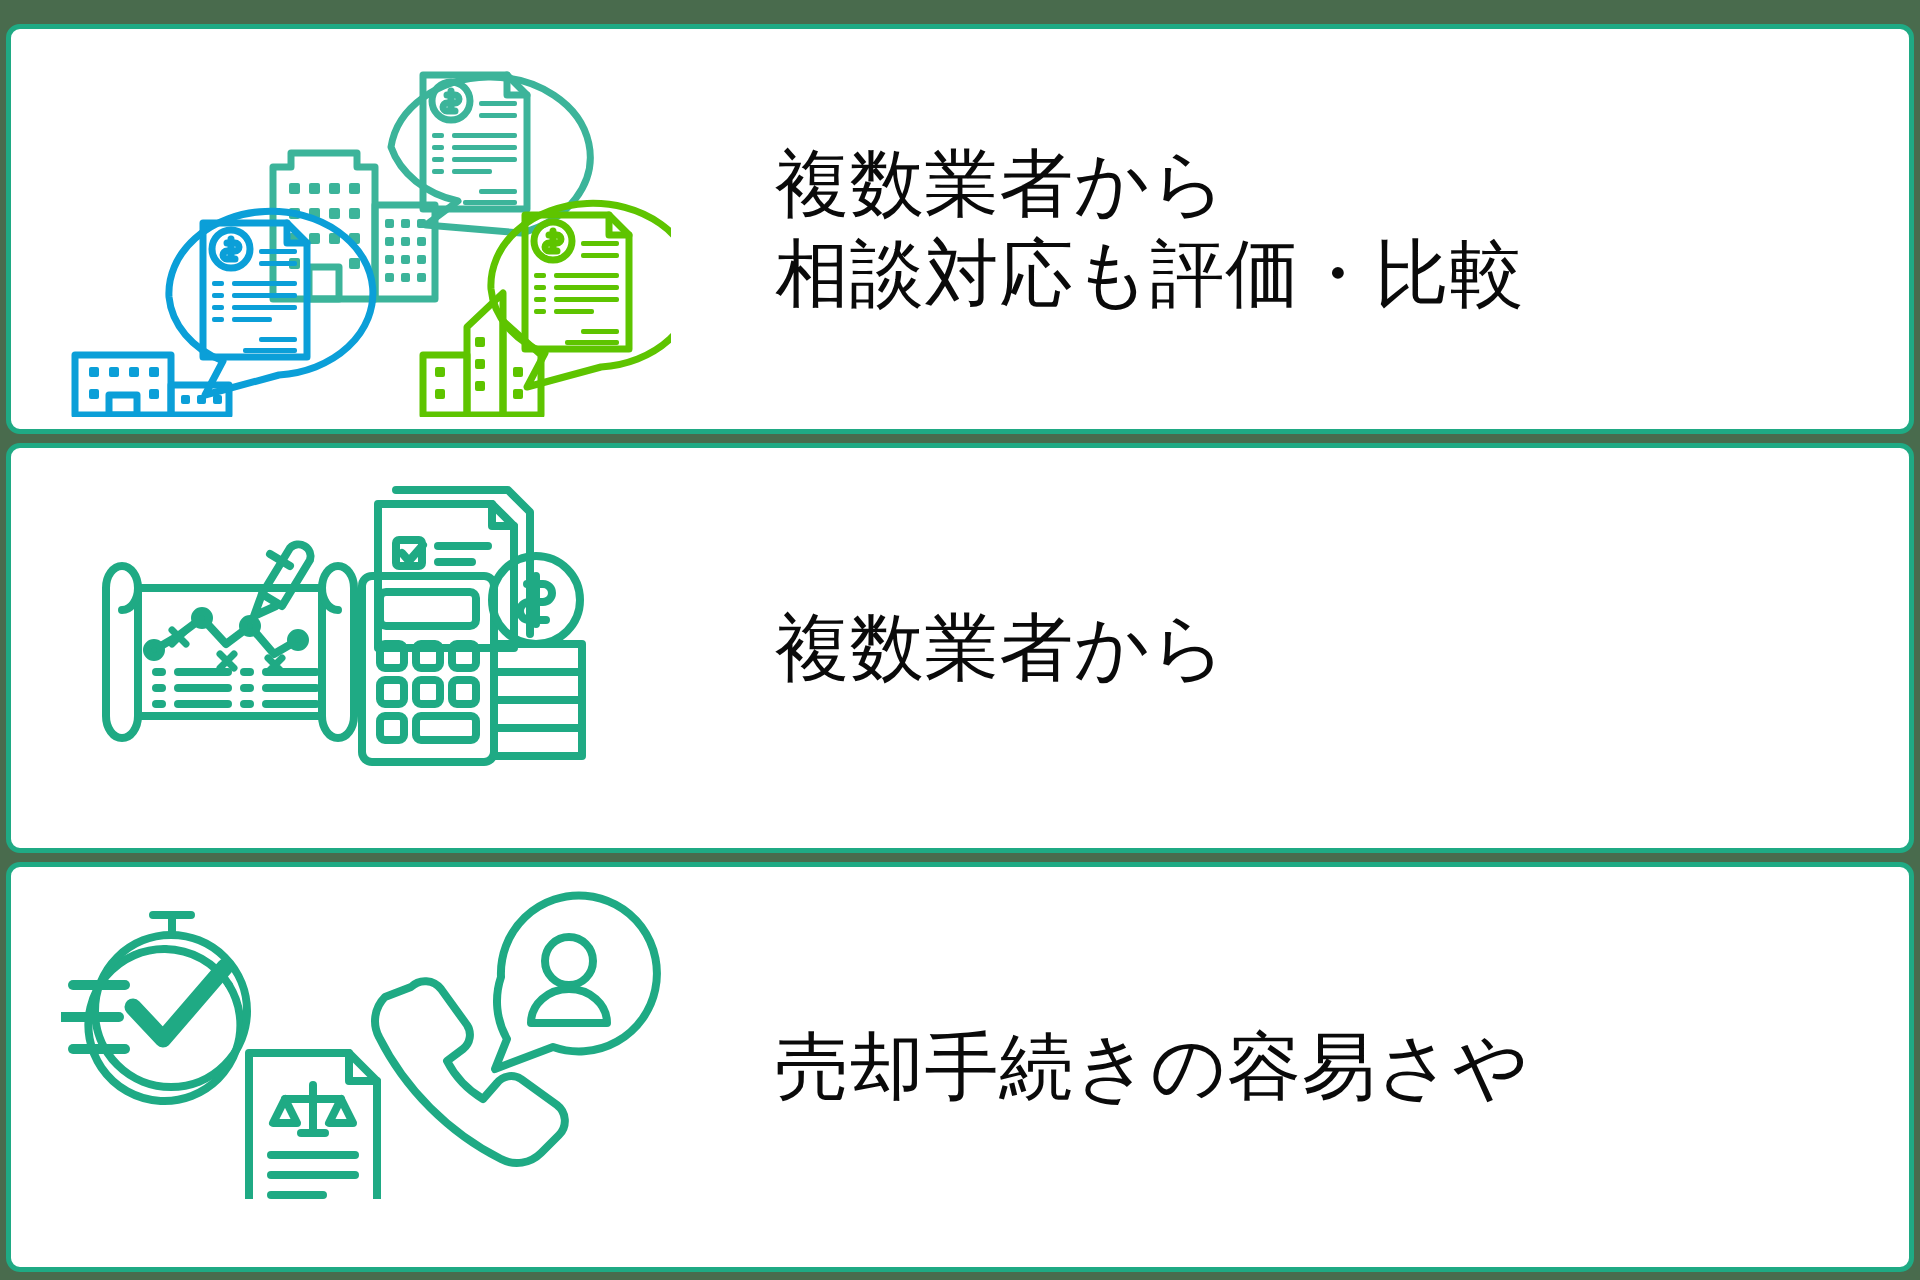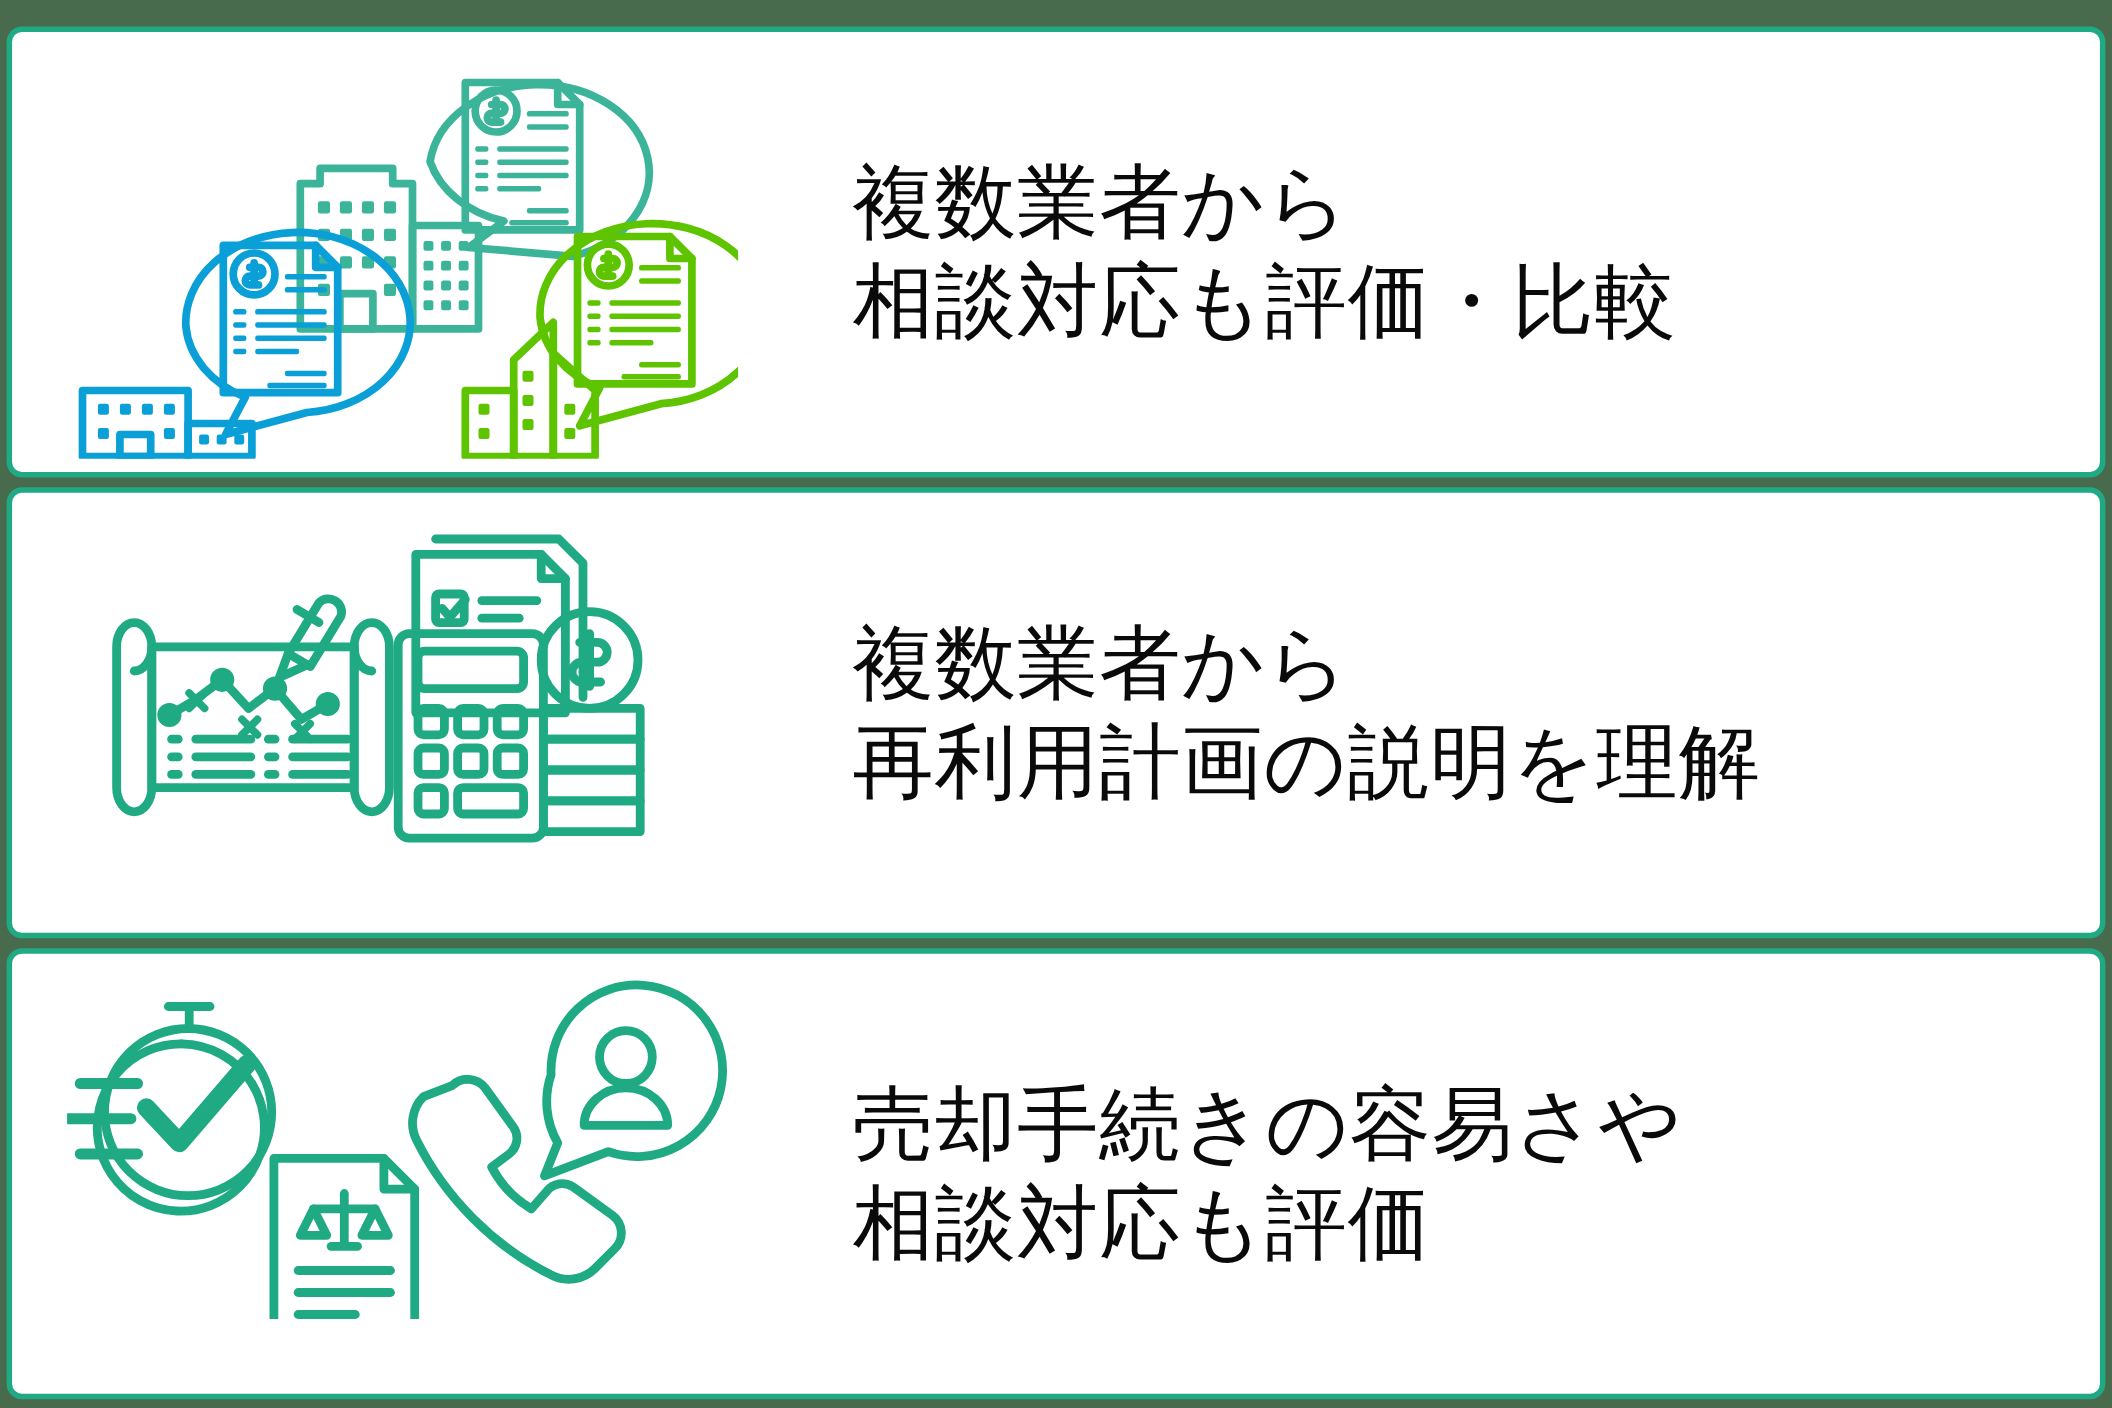--- a/index.html
+++ b/index.html
@@ -277,21 +277,20 @@
             <path d="M428 176 h88 v28 h-88 z"></path>
             <path d="M428 204 h88 v28 h-88 z"></path>
             <path d="M428 232 h88 v28 h-88 z"></path>
             <path d="M428 260 h88 v28 h-88 z"></path>
           </g>
         </g>
       </svg>
     </div>
     <div class="text-zone">
       <div class="line">複数業者から</div>
-      <div class="line">再利用計画の説明を理解</div>
     </div>
   </div>
 
   <div class="panel p3">
     <div class="icon-zone">
       <svg class="svg-abs" style="left:50px;top:22px;" width="620" height="310" viewBox="0 0 620 310">
         <g fill="none" stroke="#1faa84" stroke-width="8" stroke-linecap="round" stroke-linejoin="round">
 
           <g>
             <path d="M104 60 a76 76 0 1 0 64 36"></path>
@@ -330,17 +329,16 @@
           <g>
             <path d="M440 88 a78 78 0 1 1 52 70 l-58 22 l12 -30 a76 76 0 0 1 -6 -62 z"></path>
             <circle cx="508" cy="72" r="24"></circle>
             <path d="M470 134 a38 34 0 0 1 76 0 z"></path>
           </g>
         </g>
       </svg>
     </div>
     <div class="text-zone">
       <div class="line">売却手続きの容易さや</div>
-      <div class="line">相談対応も評価</div>
     </div>
   </div>
 
 </div>
 
 </body></html>

